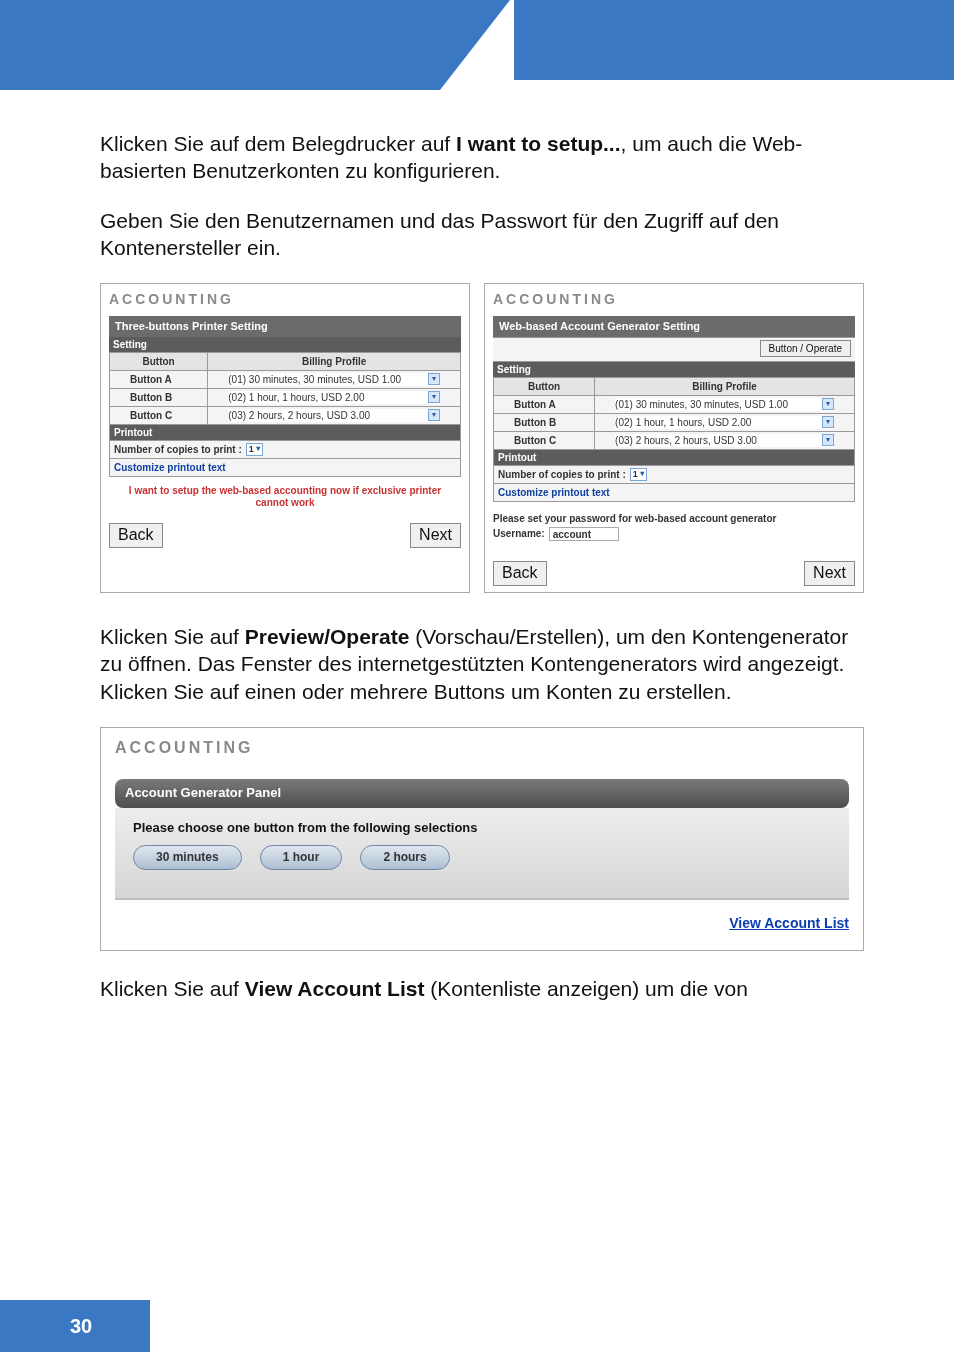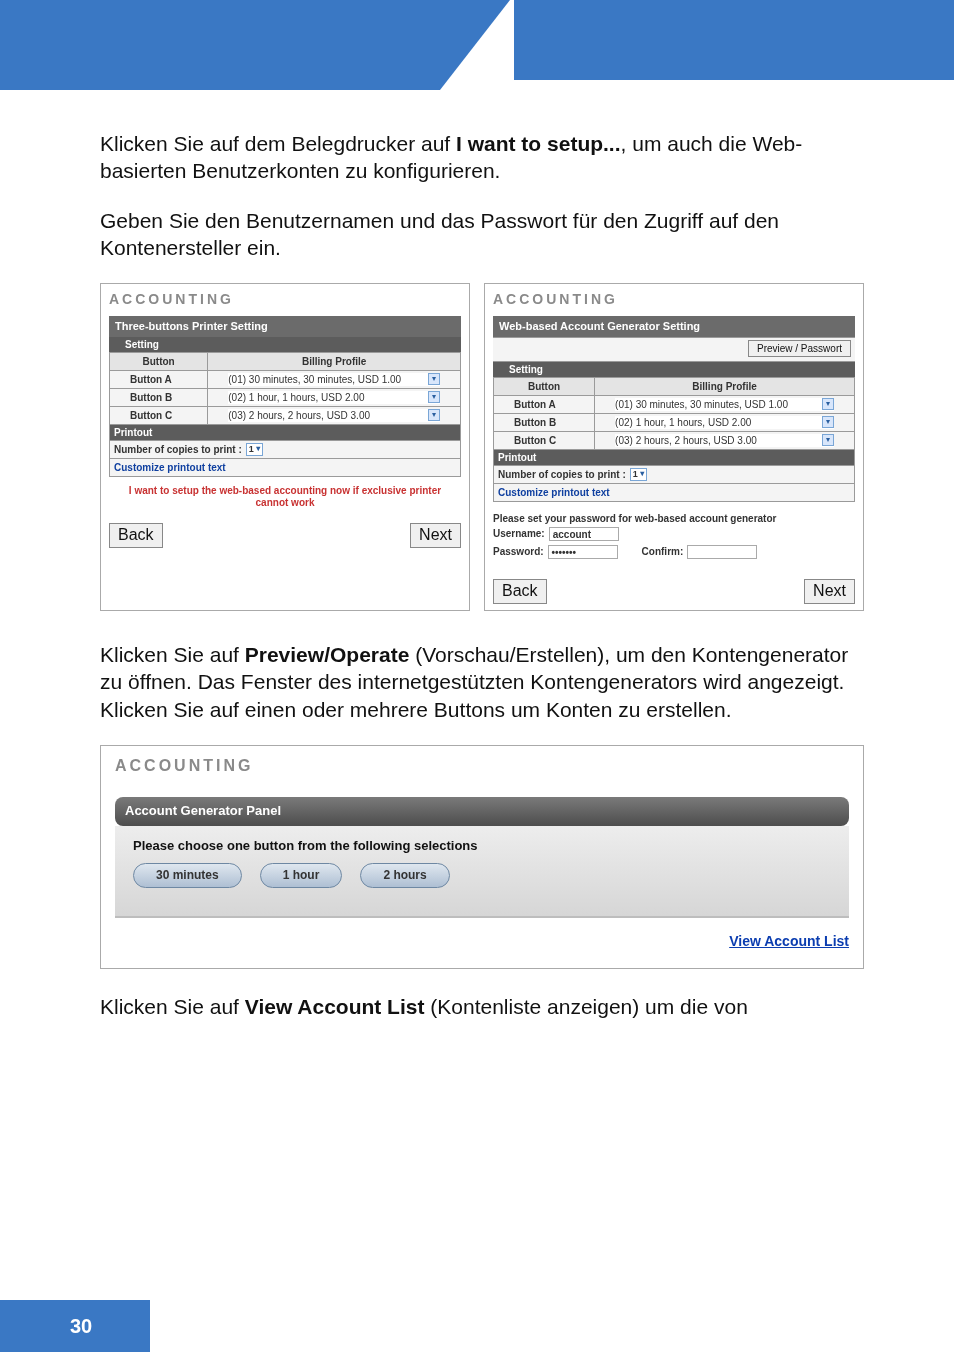--- a/index.html
+++ b/index.html
@@ -71,21 +71,21 @@
     color: #fff;
     font-weight: bold;
     font-size: 11px;
     padding: 3px 6px;
   }
   .sec-head {
     background: #5c5c5c;
     color: #fff;
     font-weight: bold;
     font-size: 10px;
-    padding: 1px 16px;
+    padding: 1px 4px;
   }
   table.grid {
     width: 100%;
     border-collapse: collapse;
     font-size: 10px;
   }
   table.grid th, table.grid td {
     border: 1px solid #9a9a9a;
     padding: 2px 20px;
     background: #f4f4f4;
@@ -327,21 +327,21 @@
           </div>
         </div>
       </div>
 
       <div class="shot" style="width:380px;">
         <div class="shot-inner">
           <div class="acct-title">ACCOUNTING</div>
           <div class="panel">
             <div class="panel-title">Web-based Account Generator Setting</div>
             <div style="overflow:hidden; border:1px solid #9a9a9a; border-left:0; border-right:0; background:#f4f4f4; padding:2px 4px;">
-              <span class="preview-btn">Preview / Passwort</span>
+              <span class="preview-btn">Button / Operate</span>
             </div>
             <div class="sec-head">Setting</div>
             <table class="grid">
               <tbody>
                   <tr>
                 <th style="width:28%;">Button</th>
                 <th>Billing Profile</th>
               </tr>
               <tr>
                 <td class="lbl">Button A</td>
@@ -376,26 +376,20 @@
             <div class="copies-row">
               <span>Number of copies to print :</span>
               <span class="tiny-select"><span>1</span>&nbsp;<span style="color:#2a5fa0;font-size:8px;">▾</span></span>
             </div>
             <div class="link-row">Customize printout text</div>
           </div>
           <div style="font-size:10px; font-weight:bold; color:#333; margin-top:10px;">Please set your password for web-based account generator</div>
           <div class="formrow">
             <span>Username:</span>
             <span class="txtbox">account</span>
-          </div>
-          <div class="formrow">
-            <span>Password:</span>
-            <span class="txtbox">•••••••</span>
-            <span style="margin-left:20px;">Confirm:</span>
-            <span class="txtbox"></span>
           </div>
           <div class="btn-row" style="margin-top:18px;">
             <span class="win-btn">Back</span>
             <span class="win-btn">Next</span>
           </div>
         </div>
       </div>
     </div>
 
     <p>

